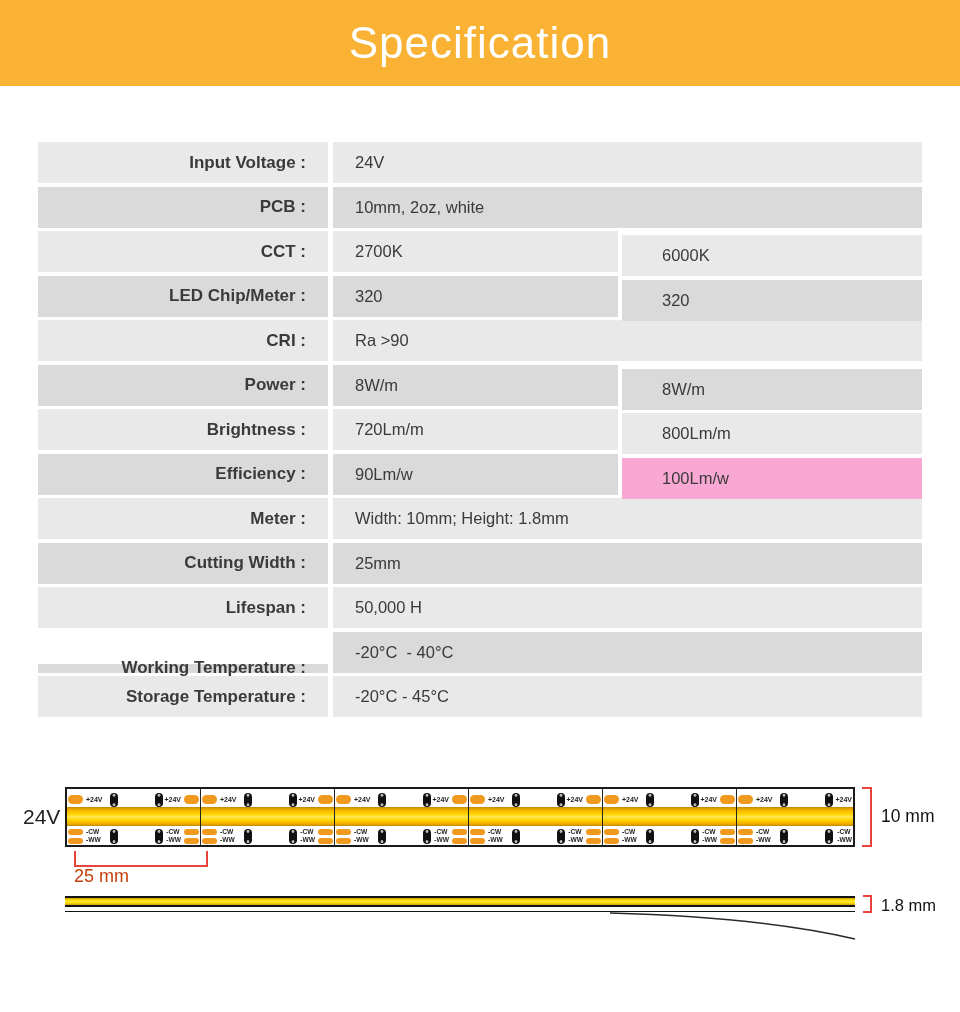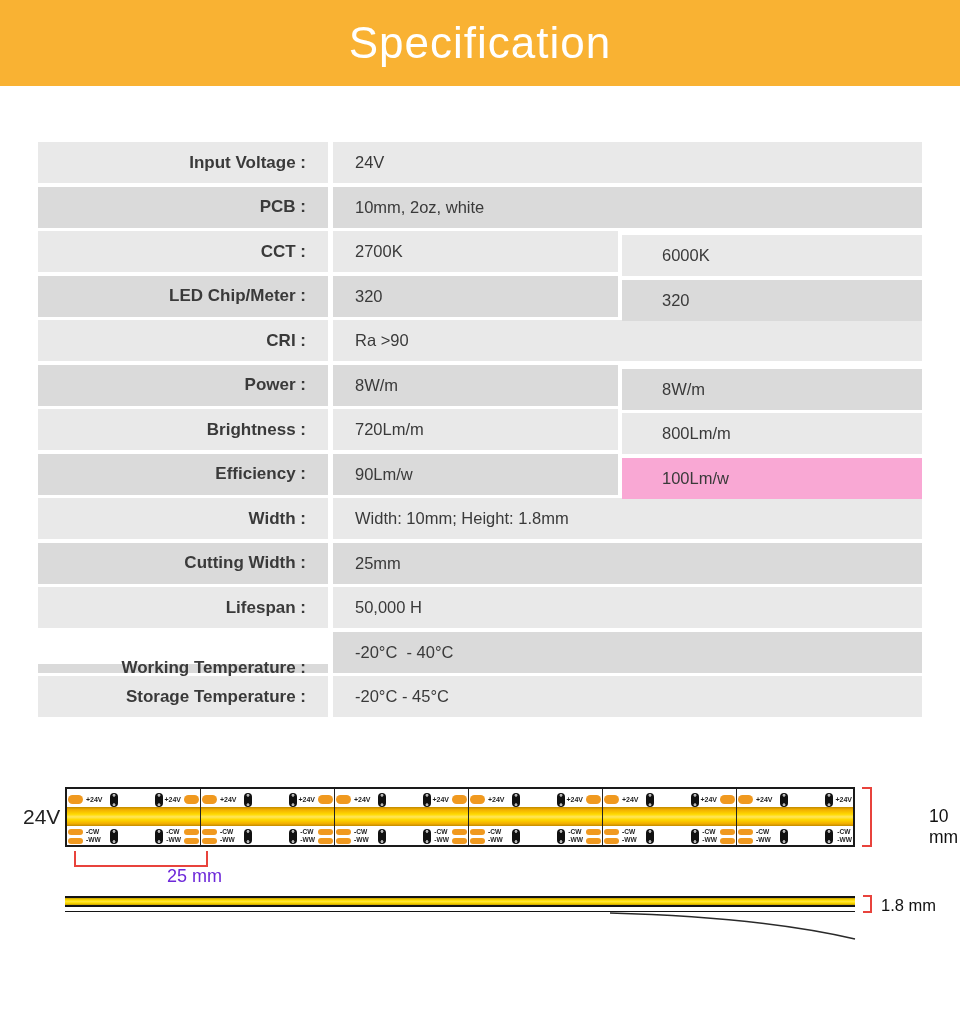--- a/index.html
+++ b/index.html
@@ -45,25 +45,25 @@
   .lblB { top:38.5px; line-height:8.6px; font-size:6.6px; }
   .oval { position:absolute; width:7.5px; height:14.5px; background:#111; border-radius:4px;
           background-image:radial-gradient(circle at 50% 16%, #b8b8b8 1.1px, rgba(0,0,0,0) 1.8px),
                            radial-gradient(circle at 50% 84%, #b8b8b8 1.1px, rgba(0,0,0,0) 1.8px); }
   .ovT { top:3.5px; } .ovB { top:40px; }
   .ov-a { left:43px; } .ov-b { left:88px; }
 
   .bracket { position:absolute; }
   .bracket-width { left:862px; top:787px; width:10px; height:60px;
                    border-top:2px solid var(--red); border-right:2px solid var(--red); border-bottom:2px solid var(--red); }
-  .dim-width-label { position:absolute; left:881px; top:806px; font-size:17.5px; color:#111;margin-left:48px; }
+  .dim-width-label { position:absolute; left:881px; top:806px; font-size:17.5px; color:#111; }
   .bracket-cut { left:74px; top:851px; width:134px; height:16px;
                  border-left:2px solid var(--red); border-right:2px solid var(--red); border-bottom:2px solid var(--red); }
-  .dim-cut-label { position:absolute; left:88px; top:866px; width:134px; text-align:right;
-                   font-size:18px; color:#6d28d9; }
+  .dim-cut-label { position:absolute; left:74px; top:866px; width:134px; text-align:left;
+                   font-size:18px; color:#c2410c; }
 
   
   .sideview { position:absolute; left:65px; top:896px; width:790px; height:16px; }
   .sv-top { height:2px; background:#141414; }
   .sv-yellow { height:7px;
                background:linear-gradient(180deg,#c9a000 0%,#ffdf00 30%,#ffe435 50%,#ffdf00 70%,#c9a000 100%); }
   .sv-mid { height:2px; background:#141414; }
   .sv-gap { height:3.5px; background:#fff; }
   .sv-bot { height:1.5px; background:#141414; }
   .bracket-height { left:863px; top:895px; width:9px; height:18px;
@@ -112,21 +112,21 @@
         <div class="cell cell-label" style="background: rgb(233, 233, 233);">Brightness :</div>
         <div class="cell cell-value cell-v1" style="background: rgb(233, 233, 233);">720Lm/m</div>
         <div class="cell cell-value cell-v2" style="background: rgb(233, 233, 233);">800Lm/m</div>
       </div>
       <div class="srow">
         <div class="cell cell-label" style="background: rgb(218, 218, 218);">Efficiency :</div>
         <div class="cell cell-value cell-v1" style="background: rgb(218, 218, 218);">90Lm/w</div>
         <div class="cell cell-value cell-v2" style="background: #f9a8d4;">100Lm/w</div>
       </div>
       <div class="srow">
-        <div class="cell cell-label" style="background: rgb(233, 233, 233);">Width :</div>
+        <div class="cell cell-label" style="background: rgb(233, 233, 233);">Meter :</div>
         <div class="cell cell-value cell-v-full" style="background: rgb(233, 233, 233);">Width: 10mm; Height: 1.8mm</div>
       </div>
       <div class="srow">
         <div class="cell cell-label" style="background: rgb(218, 218, 218);">Cutting Width :</div>
         <div class="cell cell-value cell-v-full" style="background: rgb(218, 218, 218);">25mm</div>
       </div>
       <div class="srow">
         <div class="cell cell-label" style="background: rgb(233, 233, 233);">Lifespan :</div>
         <div class="cell cell-value cell-v-full" style="background: rgb(233, 233, 233);">50,000 H</div>
       </div>

